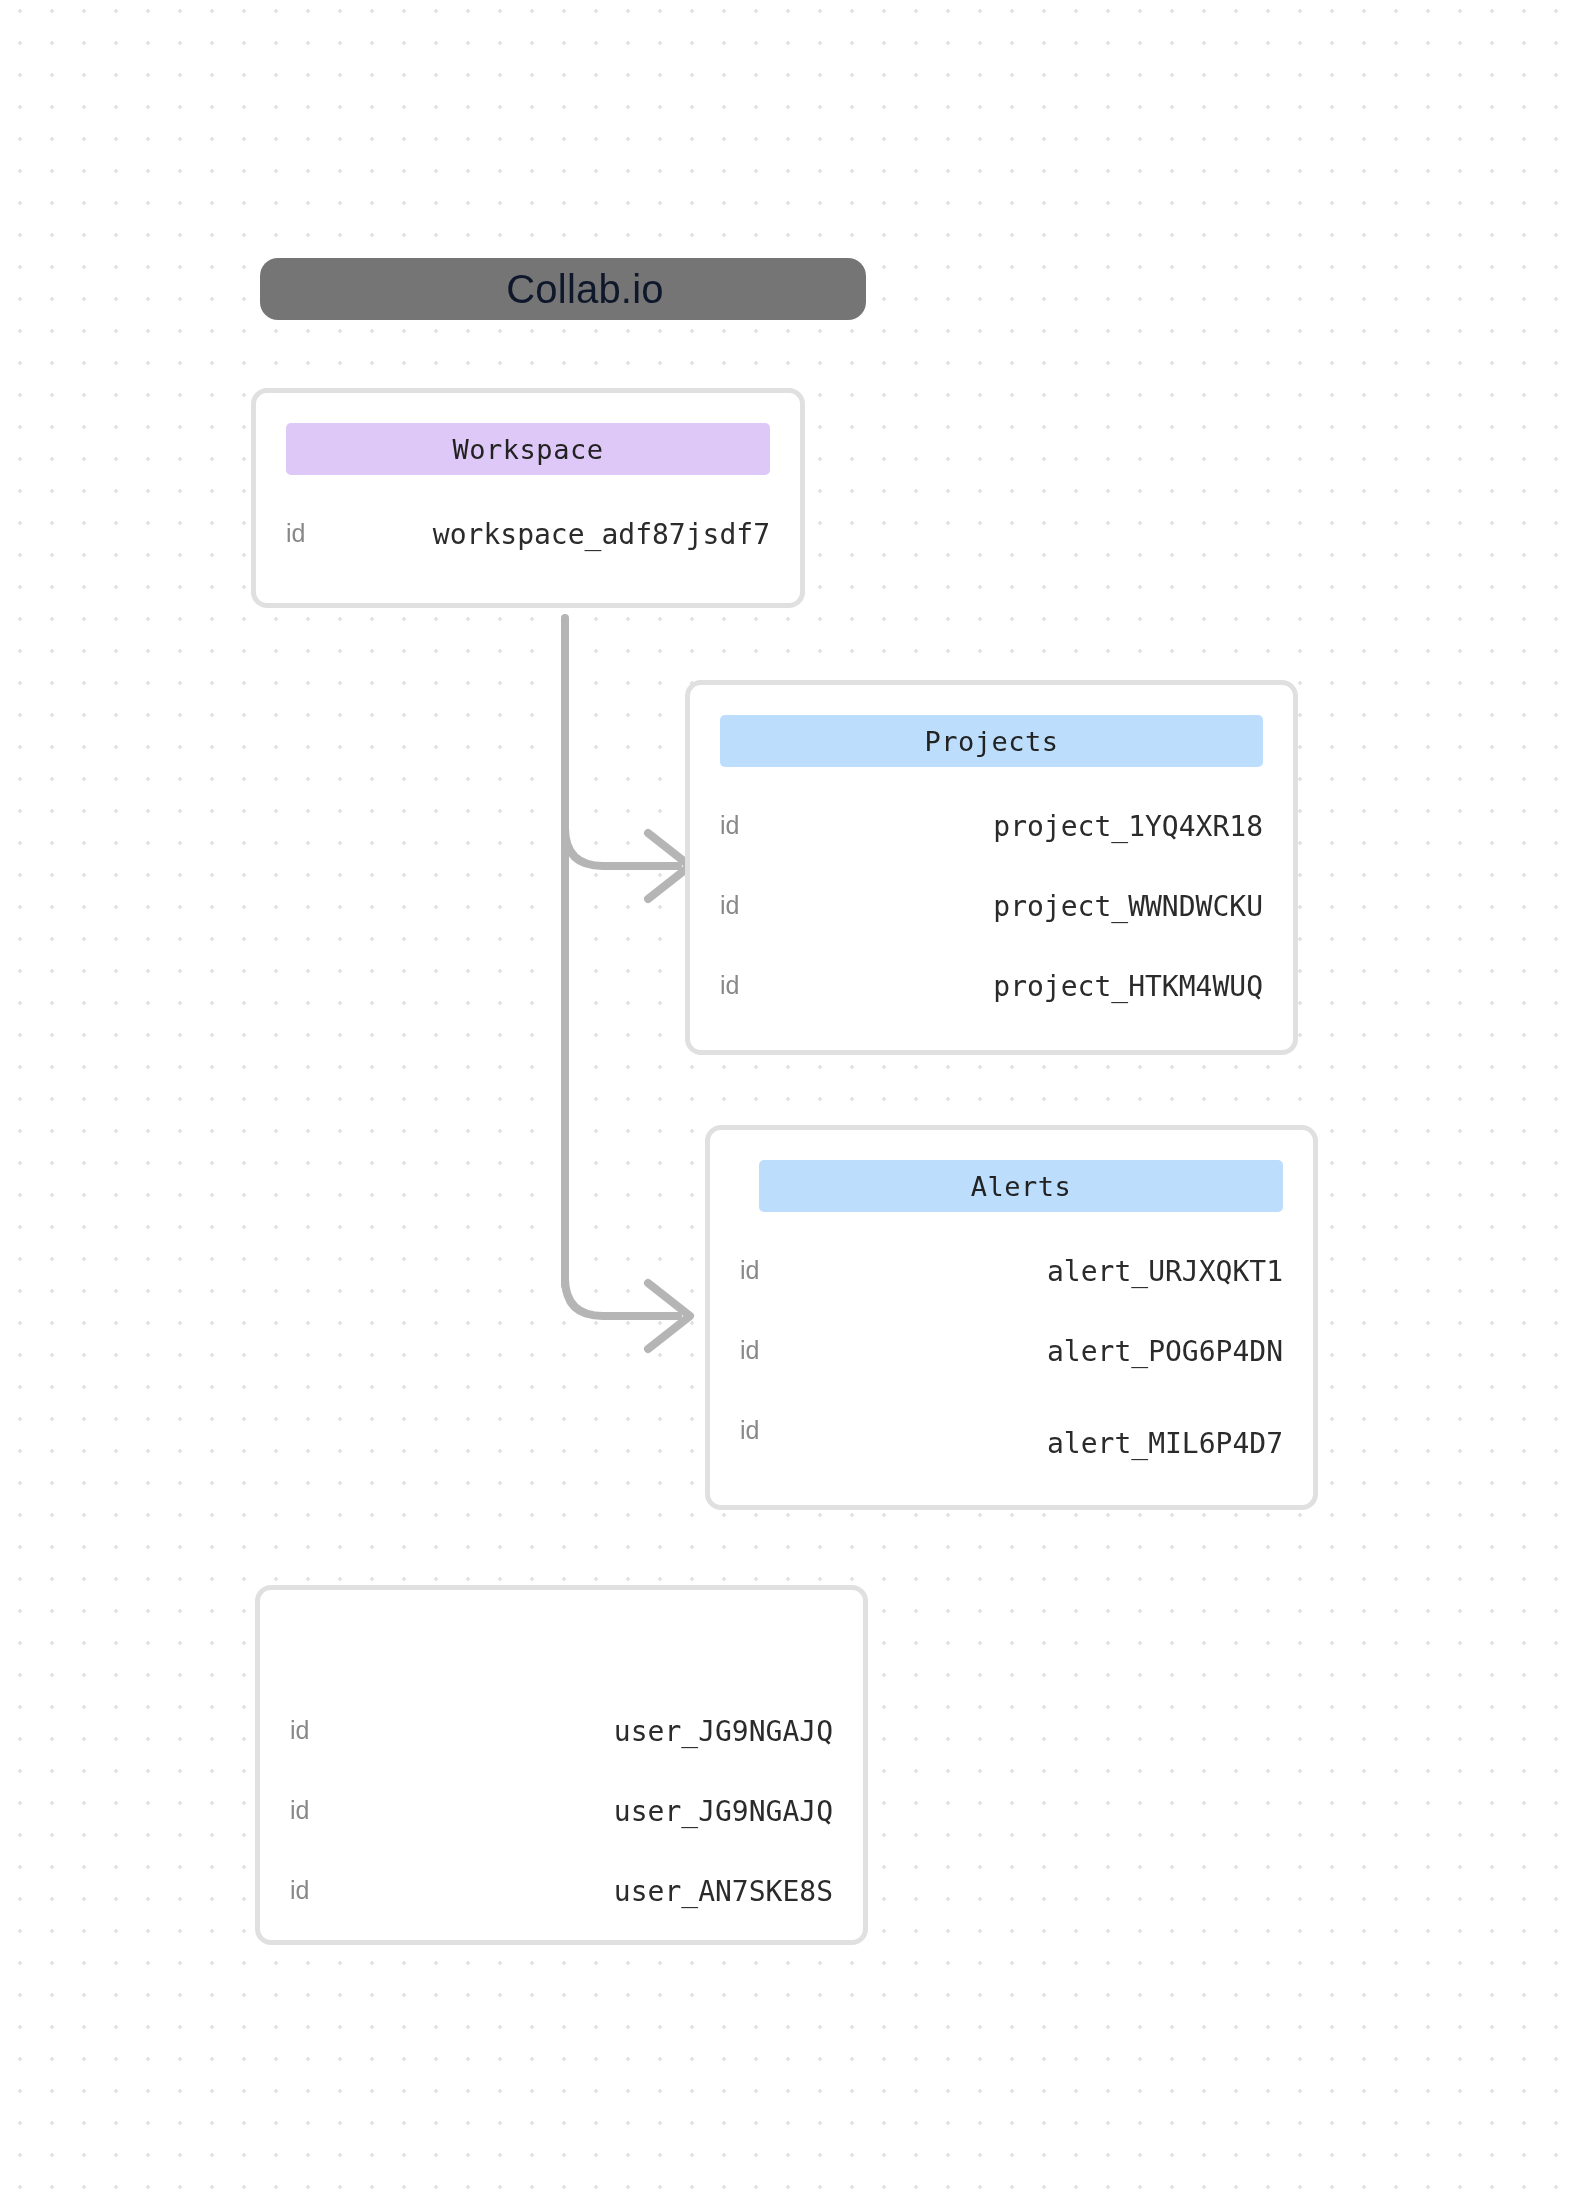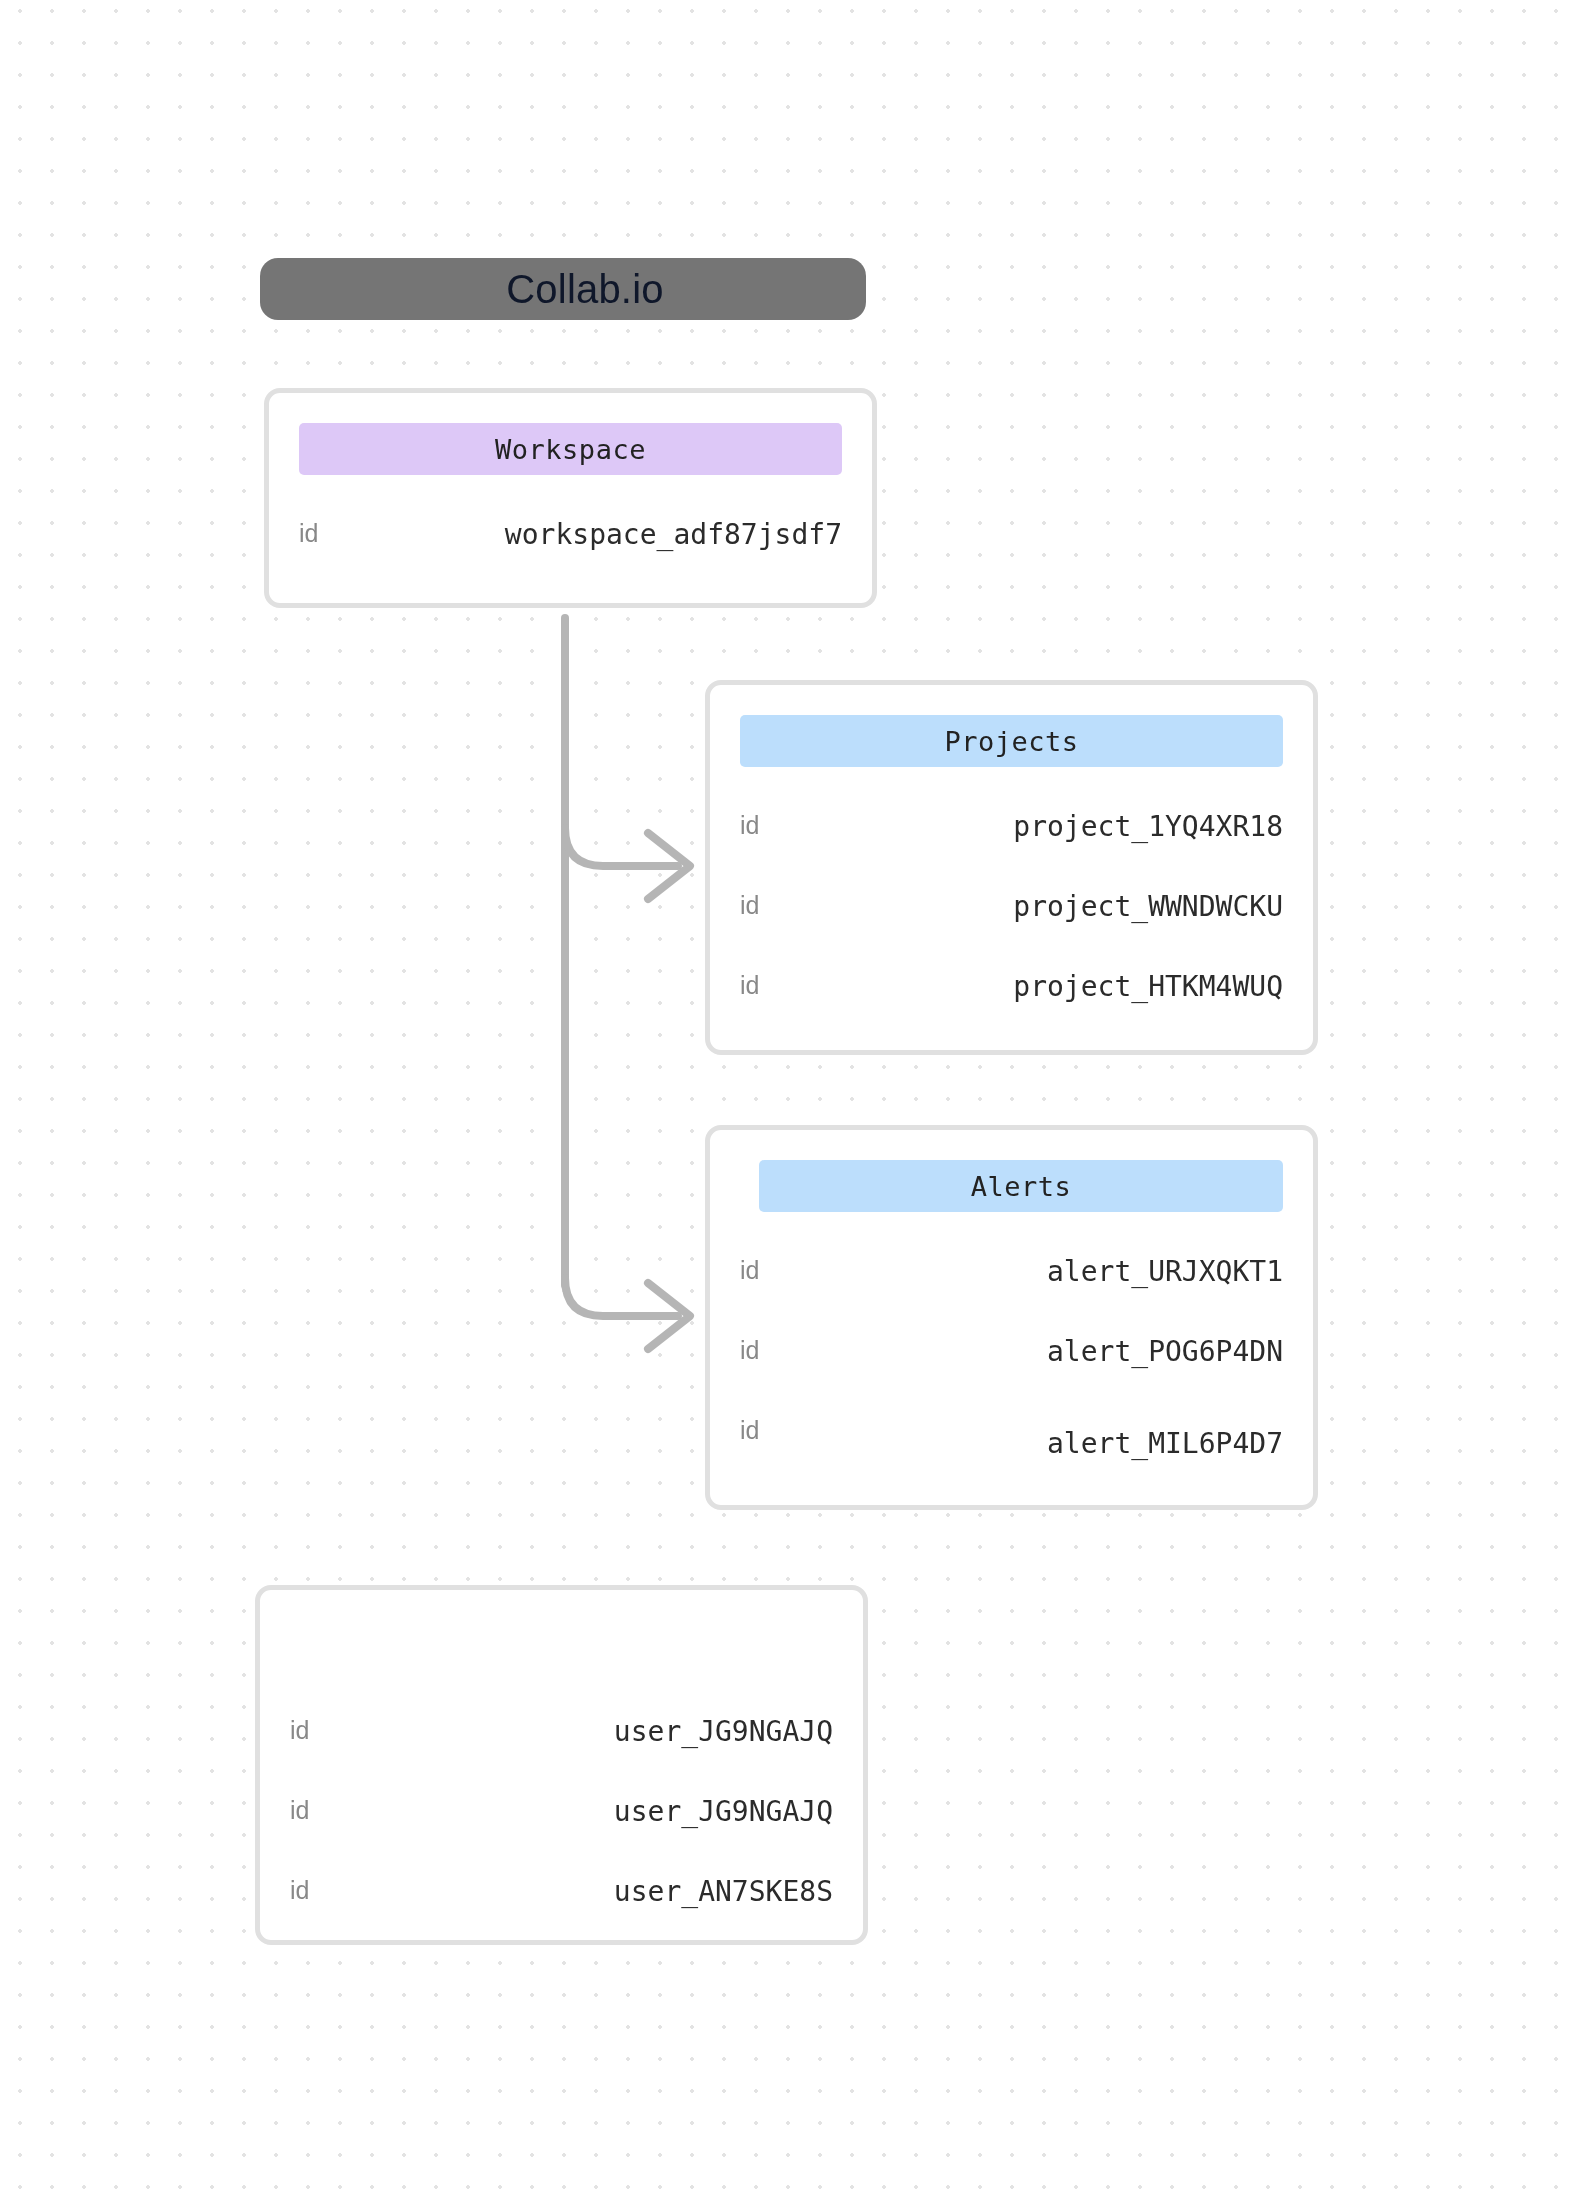--- a/index.html
+++ b/index.html
@@ -120,22 +120,22 @@
     letter-spacing: 0px;
     white-space: nowrap;
   }
 
   
   .row.offset-value .field-value {
     padding-top: 34px;
   }
 
   
-  #card-workspace { left: 264px; top: 388px;  width: 613px; height: 220px; }
-  #card-projects  { left: 705px; top: 680px;  width: 613px; height: 375px; }
+  #card-workspace { left: 251px; top: 388px;  width: 554px; height: 220px; }
+  #card-projects  { left: 685px; top: 680px;  width: 613px; height: 375px; }
   #card-alerts    { left: 705px; top: 1125px; width: 613px; height: 385px; }
   #card-users     { left: 255px; top: 1585px; width: 613px; height: 360px; }
 </style>
 </head>
 <body>
 
 <div id="canvas">
 
   <svg id="connectors" viewBox="0 0 1576 2212" width="1576" height="2212" aria-hidden="true">
     <g fill="none" stroke="#b5b5b5" stroke-width="8" stroke-linecap="round" stroke-linejoin="round">

